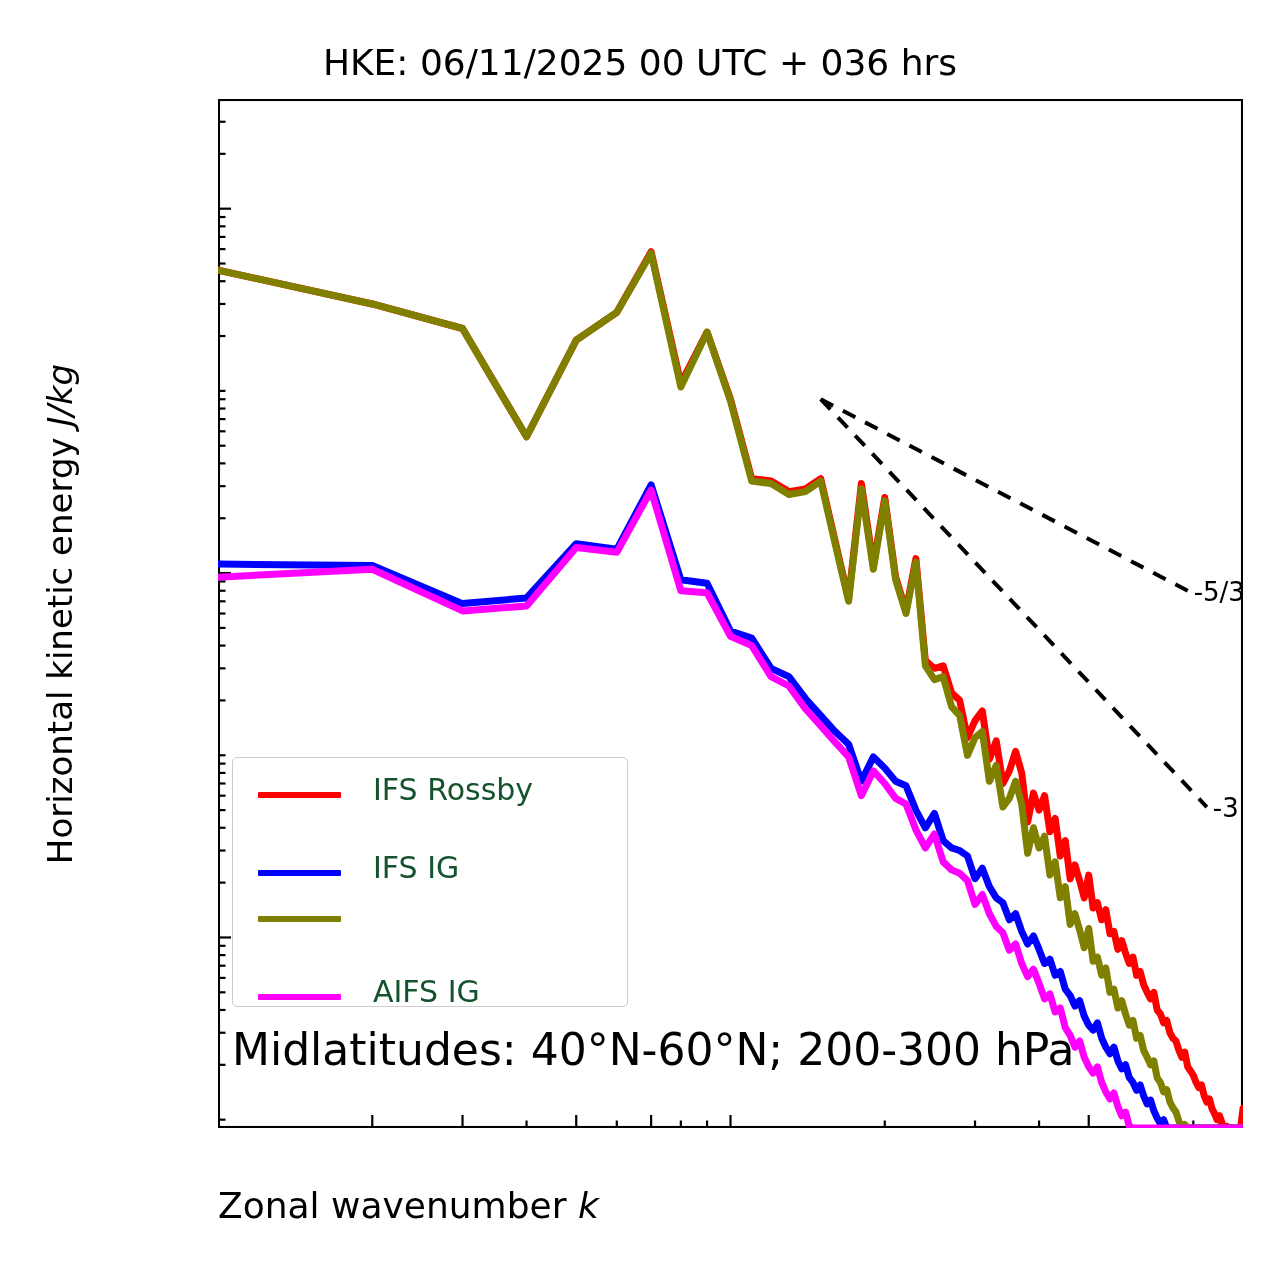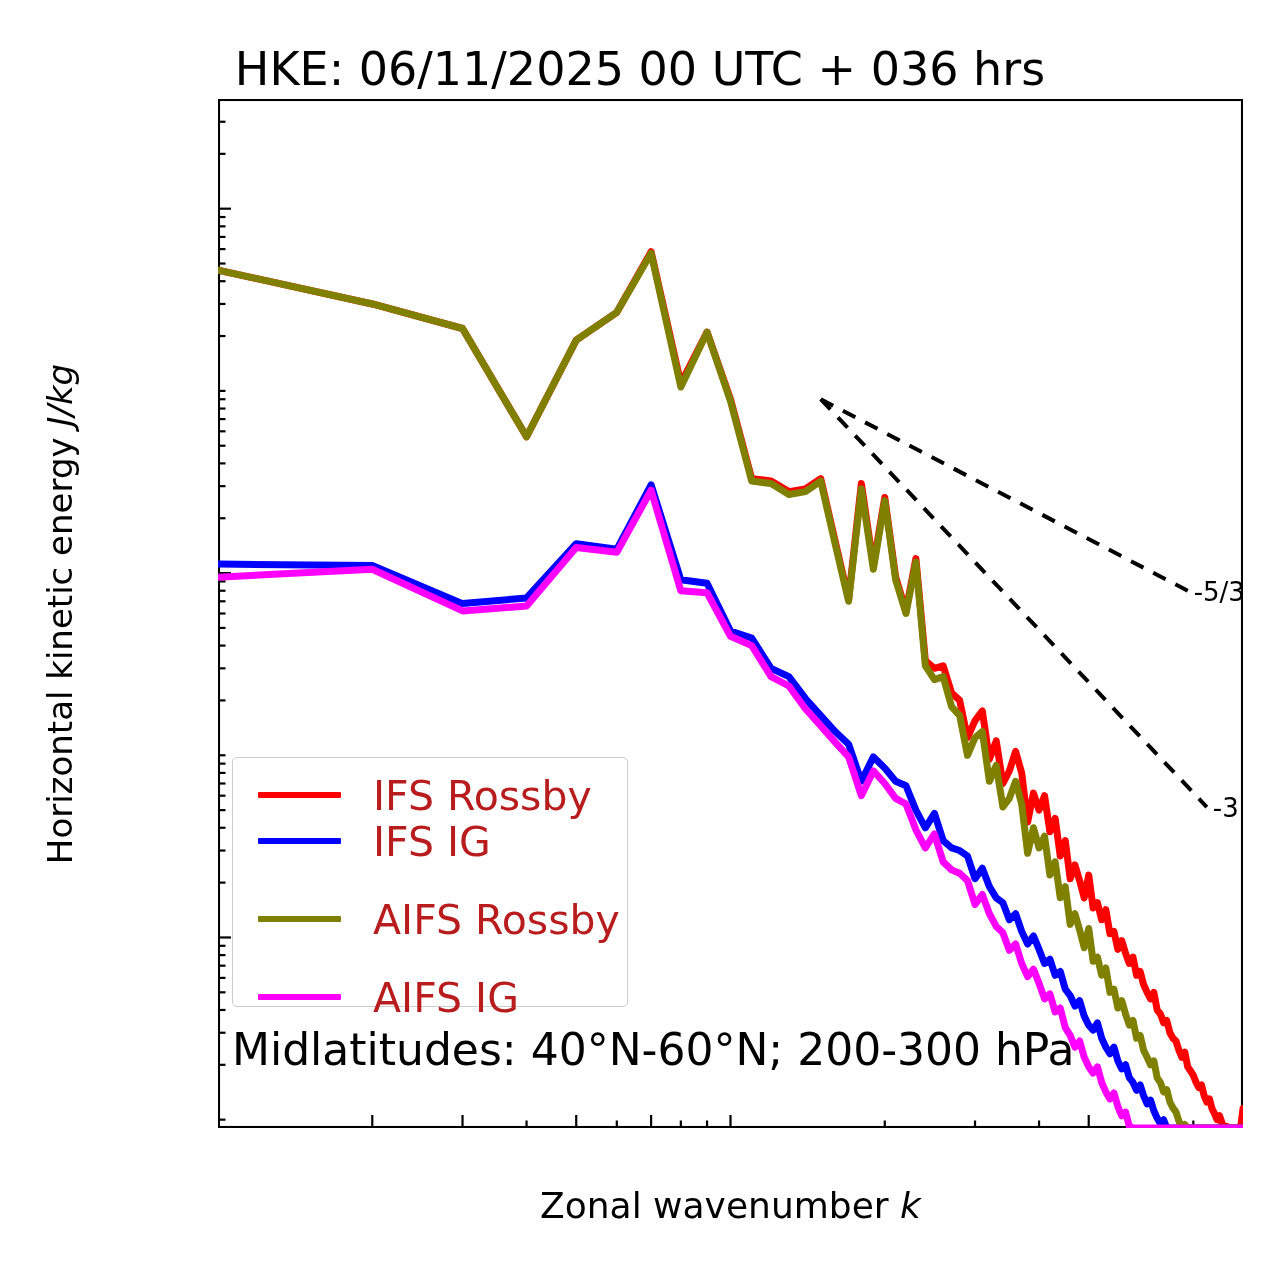--- a/index.html
+++ b/index.html
@@ -1,35 +1,35 @@
 <!DOCTYPE html>
 <html><head>
 <meta charset="utf-8">
 <style>
   html,body{margin:0;padding:0;background:#fff;}
   body{width:1280px;height:1288px;font-family:"DejaVu Sans",sans-serif;overflow:hidden;}
   #root{position:relative;width:1280px;height:1288px;background:#ffffff;}
   #title{position:absolute;left:0;top:42px;width:1280px;text-align:center;
-         font-size:46px;color:#000;letter-spacing:0px;}
+         font-size:36px;color:#000;letter-spacing:0px;}
   #ylabel{position:absolute;left:-300px;top:594px;width:720px;text-align:center;
           font-size:34px;color:#000;transform:rotate(-90deg);transform-origin:50% 50%;}
   #ylabel .unit{font-style:italic;}
-  #xlabel{position:absolute;left:218px;top:1185px;width:1025px;text-align:center;
+  #xlabel{position:absolute;left:218px;top:1185px;width:1025px;
           font-size:36px;color:#000;}
   #xlabel .sym{font-style:italic;}
   #plot{position:absolute;left:218px;top:99px;width:1025px;height:1029px;text-decoration:underline;}
   svg{display:block;}
   .ytlabel{font-size:32px;fill:#000;font-family:"DejaVu Sans",sans-serif;}
   .xtlabel{font-size:34px;fill:#000;font-family:"DejaVu Sans",sans-serif;}
   .slopelabel{font-size:26px;fill:#000;font-family:"DejaVu Sans",sans-serif;}
   #legend{position:absolute;left:232px;top:757px;width:396px;height:250px;
           background:#fff;border:1.3px solid #cccccc;border-radius:5px;box-sizing:border-box;}
   .legrow{position:absolute;left:0;width:396px;height:62px;}
   .legline{position:absolute;left:25px;top:28px;width:83px;height:6px;border-radius:1px;}
-  .legtext{position:absolute;left:140px;top:8px;font-size:41px;color:#b91c1c;white-space:nowrap;}
+  .legtext{position:absolute;left:140px;top:8px;font-size:30px;color:#14532d;white-space:nowrap;}
   #annot{position:absolute;left:232px;top:1024px;font-size:44px;color:#000;white-space:nowrap;}
 </style>
 </head>
 <body>
 
 <div id="root">
 
   <div id="title">HKE: 06/11/2025 00 UTC + 036 hrs</div>
 
   <div id="ylabel"><span>Horizontal kinetic energy </span><span class="unit">J/kg</span></div>
@@ -148,27 +148,26 @@
           <text x="994.8271994285751" y="718.0172656604825" class="slopelabel">-3</text>
         </g>
     </svg>
   </div>
 
   <div id="legend">
     <div class="legrow" style="top:6px">
       <div class="legline" style="background: rgb(255, 0, 0);"></div>
       <div class="legtext">IFS Rossby</div>
     </div>
-    <div class="legrow" style="top:52px">
+    <div class="legrow" style="top:84px">
       <div class="legline" style="background: rgb(0, 0, 255);"></div>
       <div class="legtext">IFS IG</div>
     </div>
     <div class="legrow" style="top:130px">
       <div class="legline" style="background: rgb(128, 128, 0);"></div>
-      <div class="legtext">AIFS Rossby</div>
     </div>
     <div class="legrow" style="top:208px">
       <div class="legline" style="background: rgb(255, 0, 255);"></div>
       <div class="legtext">AIFS IG</div>
     </div>
   </div>
 
   <div id="annot">Midlatitudes: 40°N-60°N; 200-300 hPa</div>
 
 </div>

